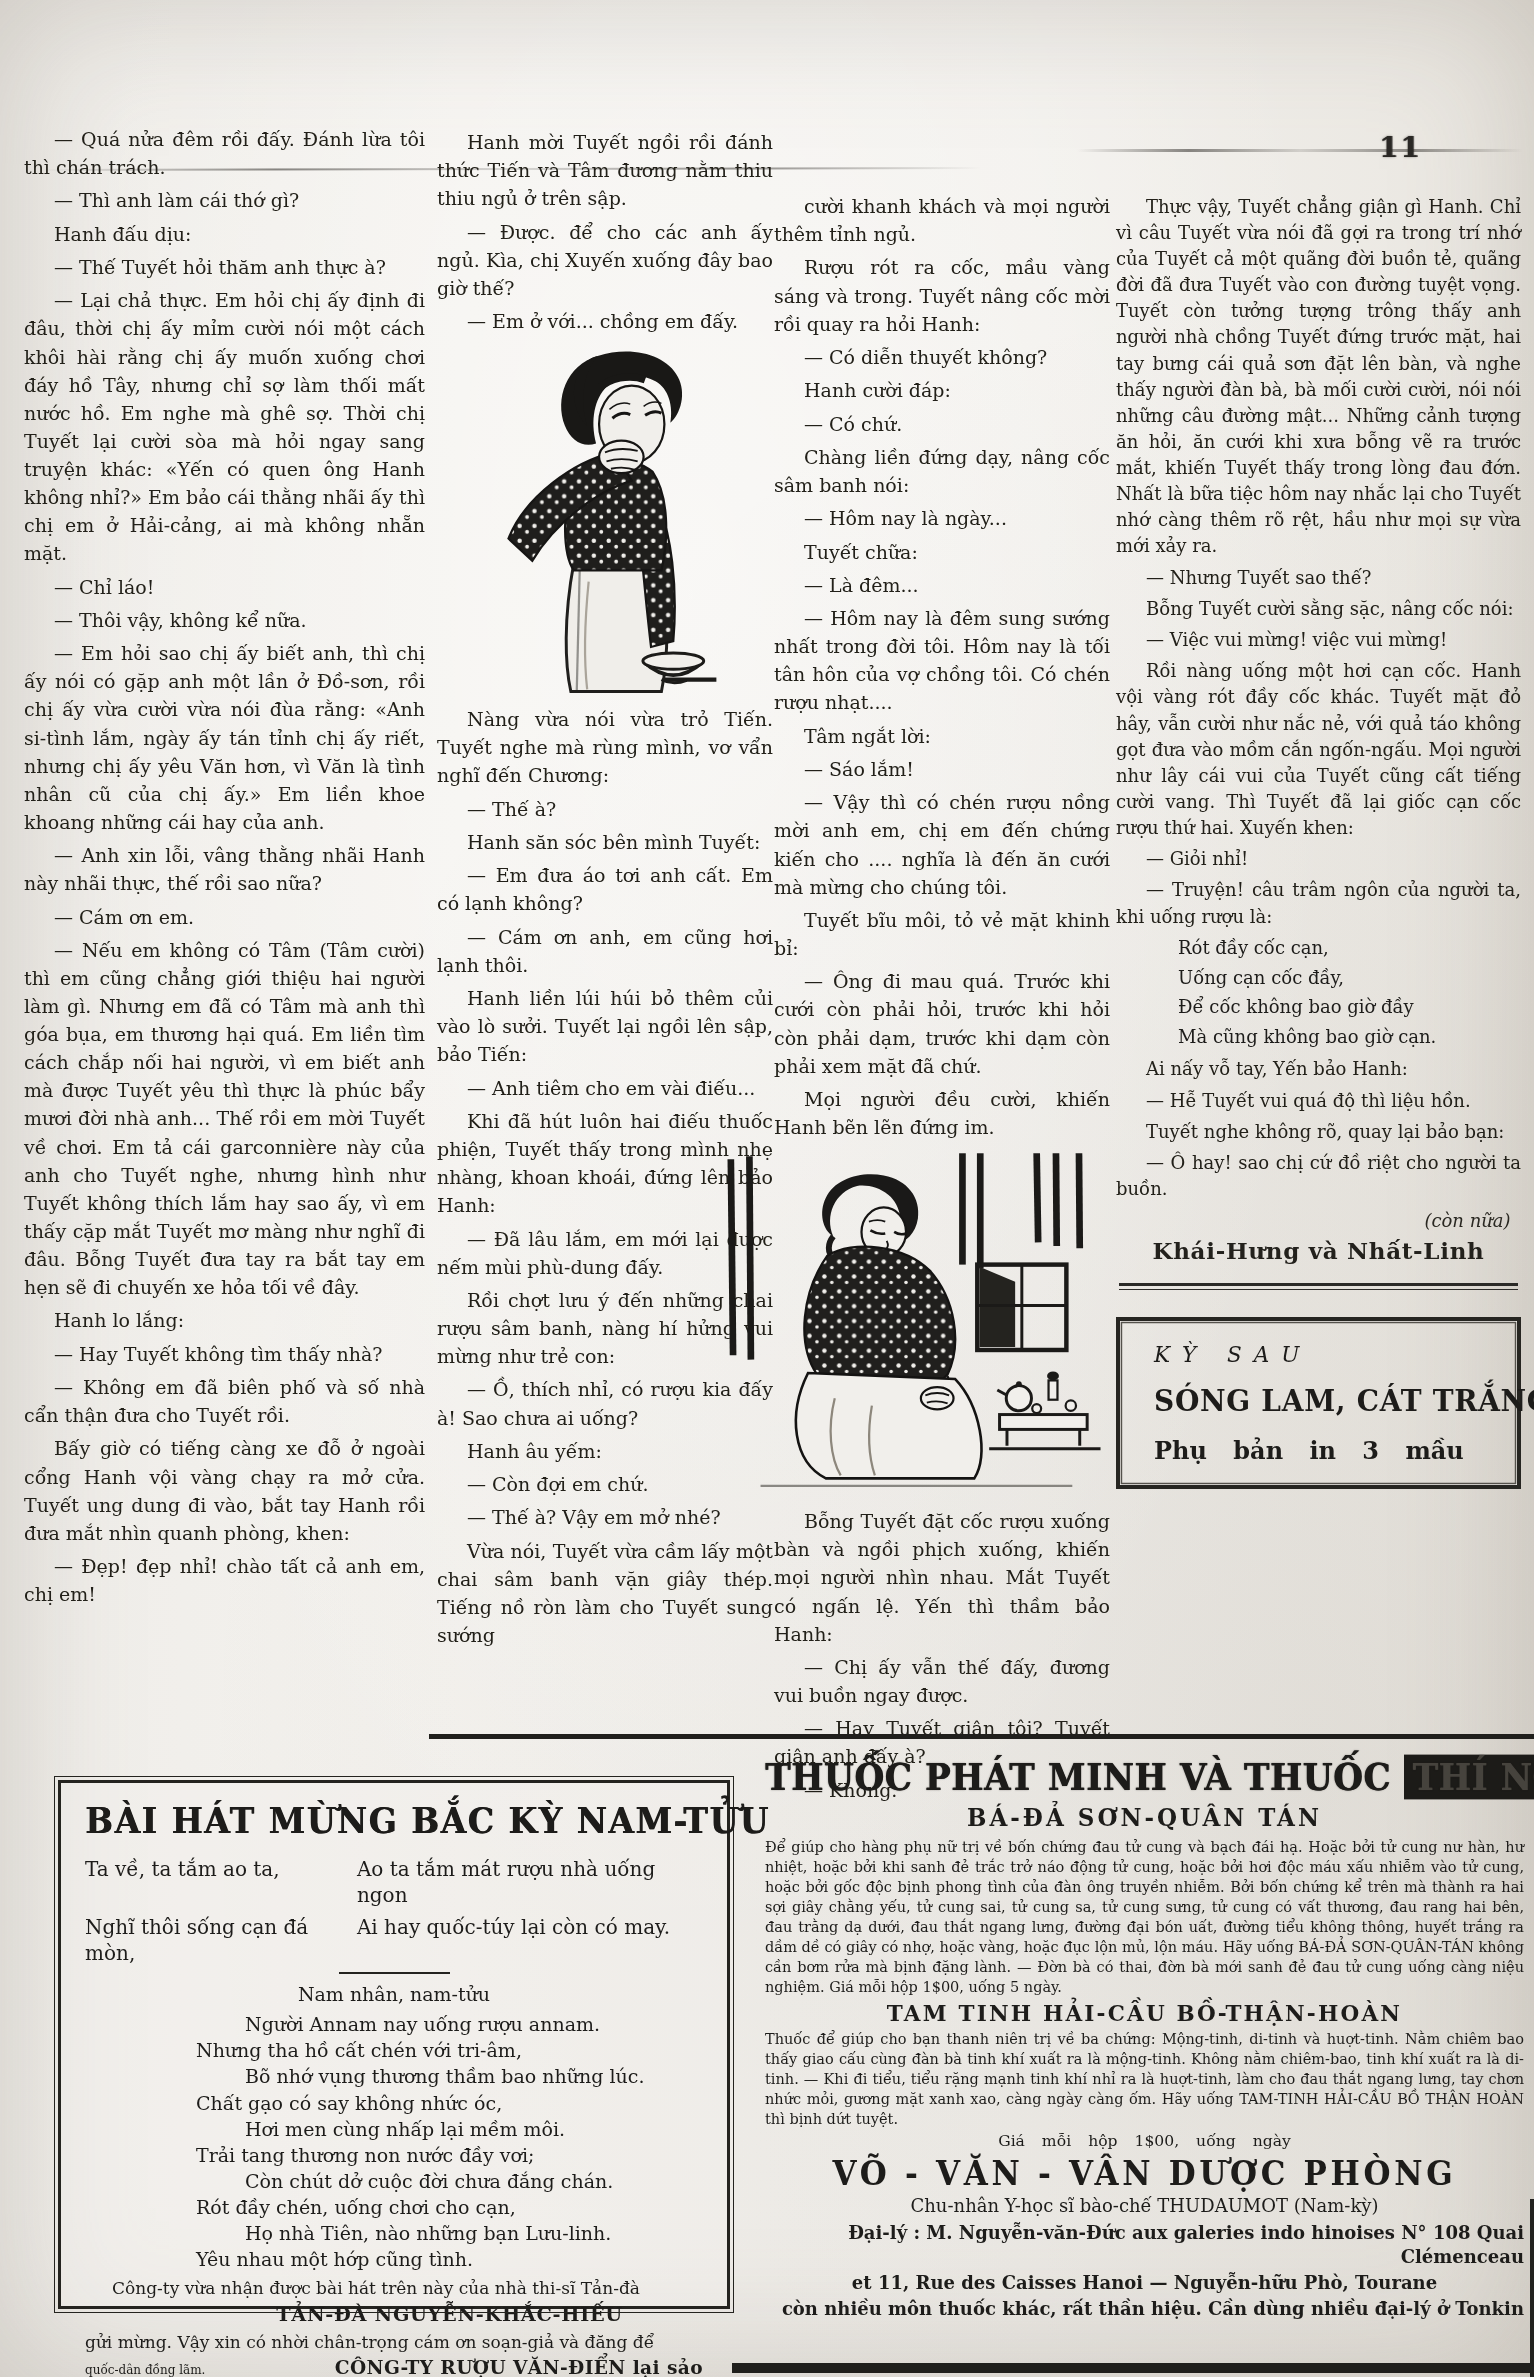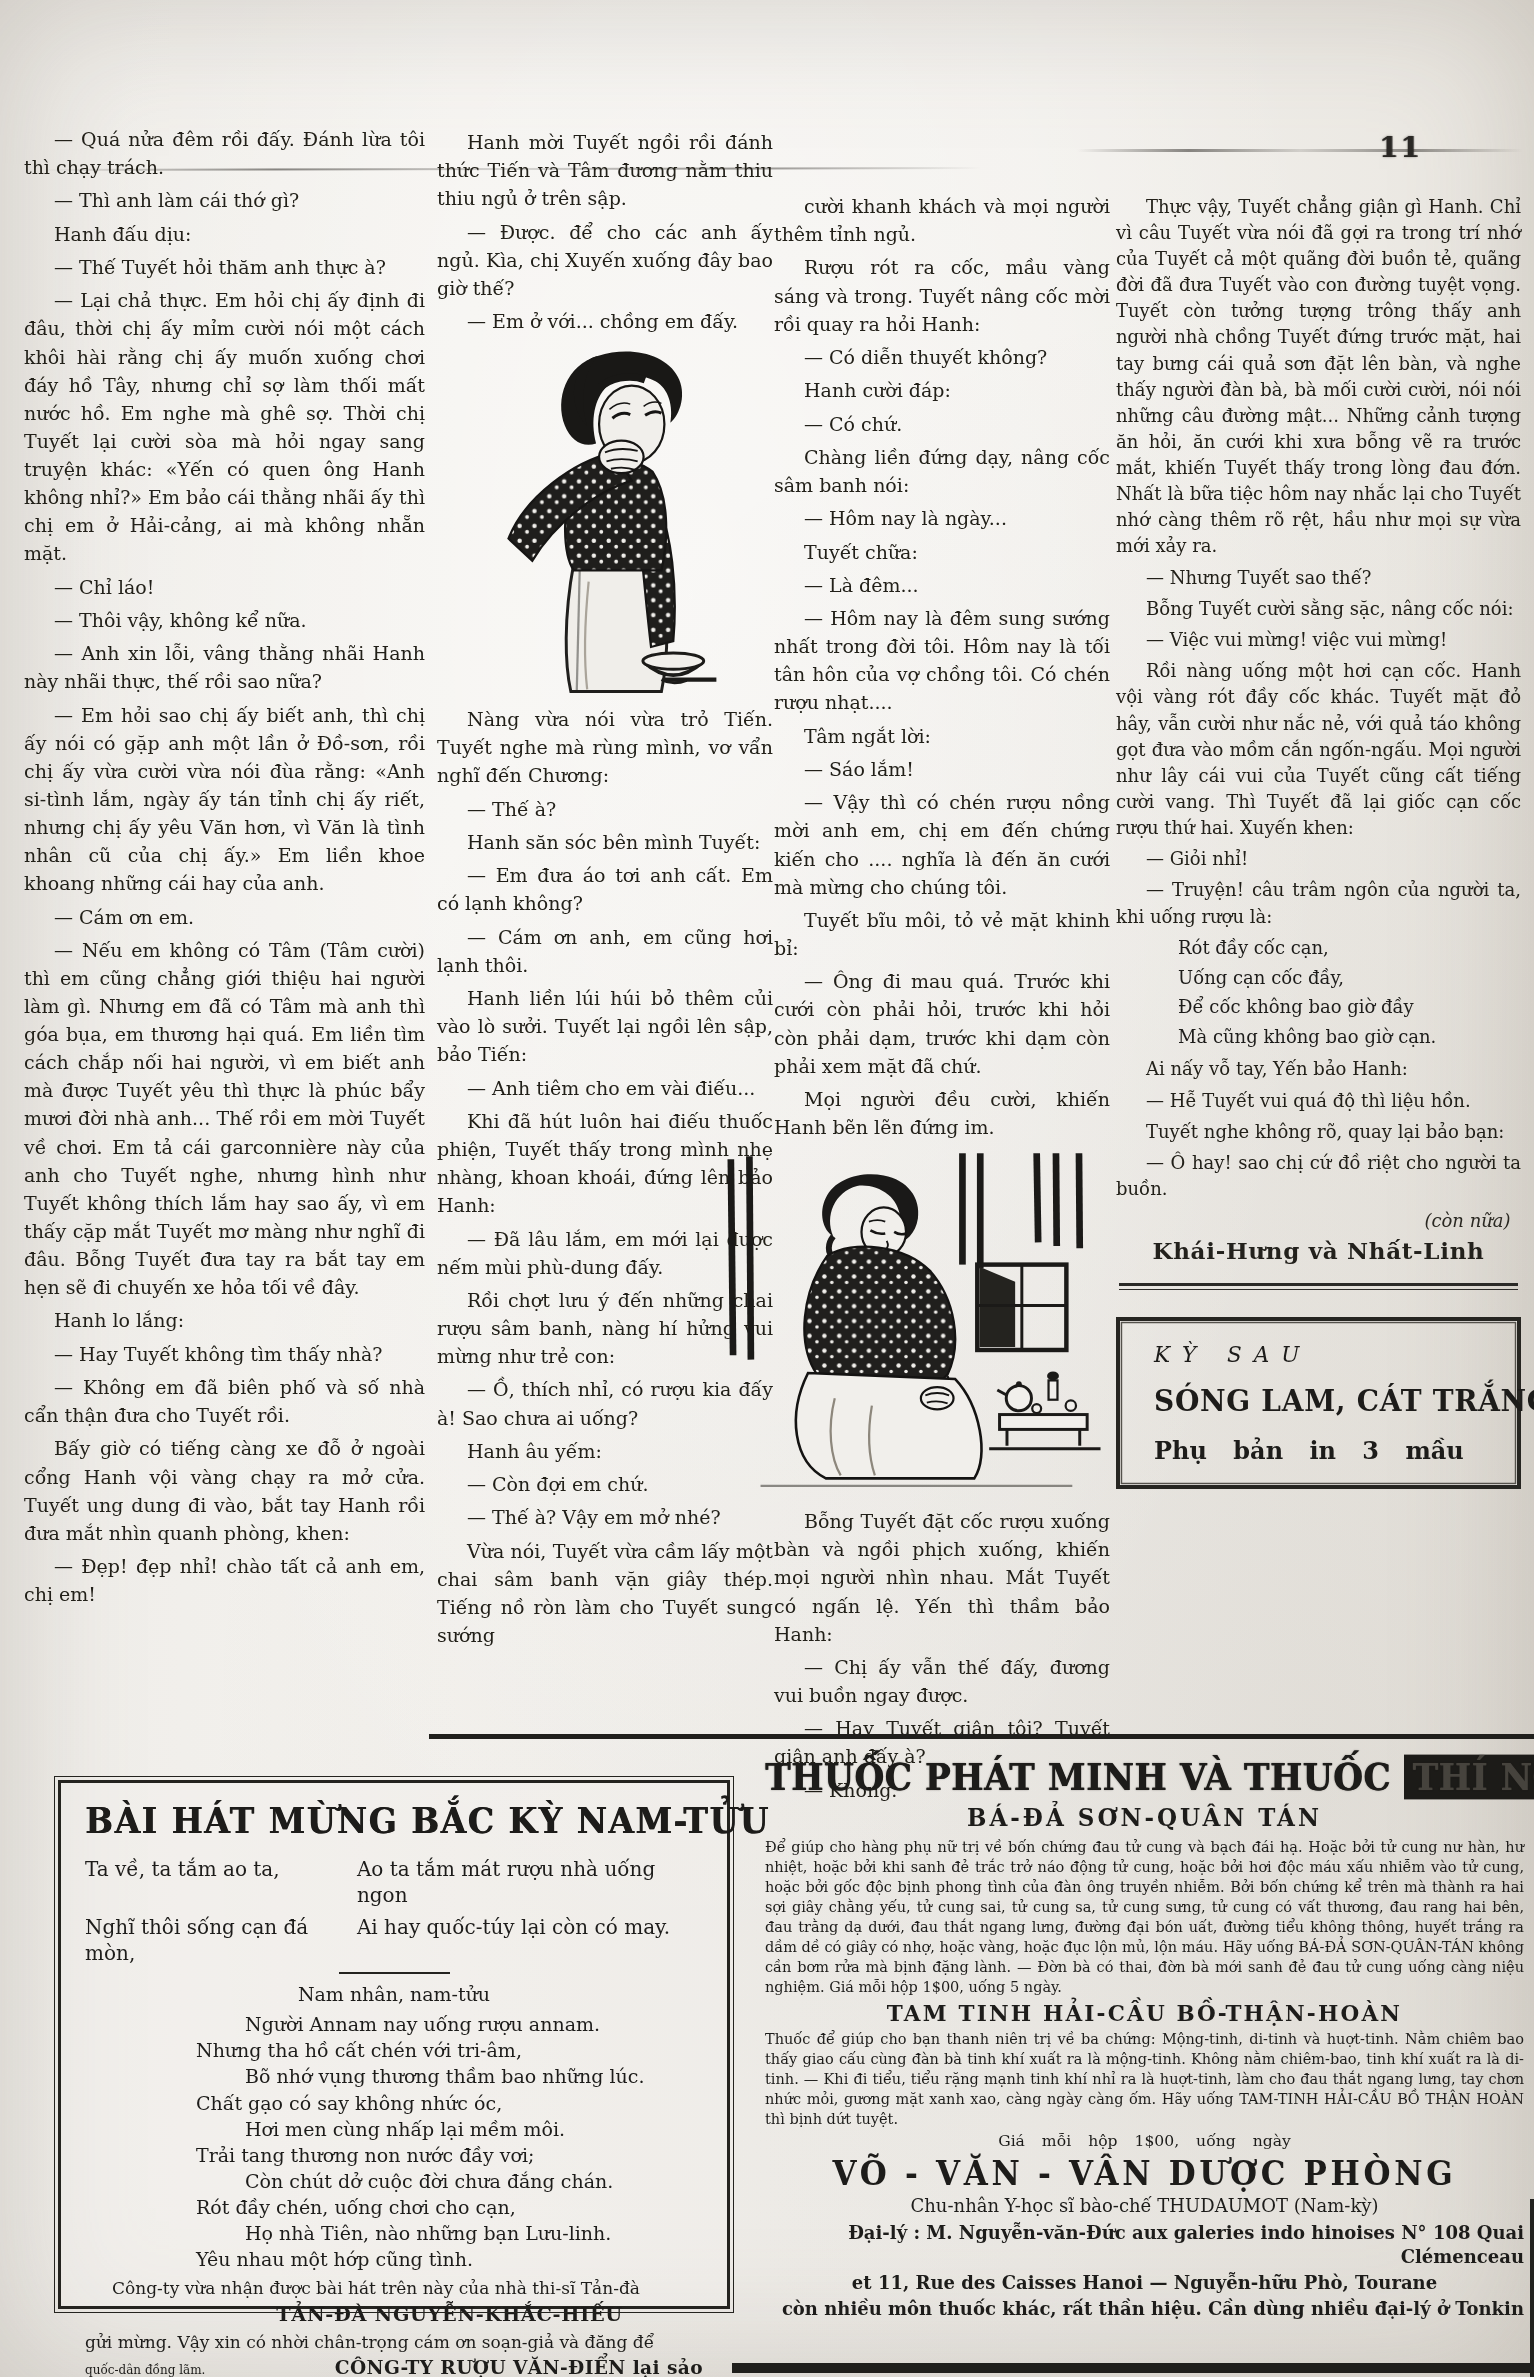--- a/index.html
+++ b/index.html
@@ -103,29 +103,29 @@
 <body>
 
 <div class="page">
 
   <div class="scan-streak s1"></div>
   <div class="scan-streak s2"></div>
 
   <div class="page-number">11</div>
 
   <div class="col col1">
-      <p class="para">— Quá nửa đêm rồi đấy. Đánh lừa tôi thì chạy trách.</p>
+      <p class="para">— Quá nửa đêm rồi đấy. Đánh lừa tôi thì chán trách.</p>
       <p class="para">— Thì anh làm cái thớ gì?</p>
       <p class="para">Hanh đấu dịu:</p>
       <p class="para">— Thế Tuyết hỏi thăm anh thực à?</p>
       <p class="para">— Lại chả thực. Em hỏi chị ấy định đi đâu, thời chị ấy mỉm cười nói một cách khôi hài rằng chị ấy muốn xuống chơi đáy hồ Tây, nhưng chỉ sợ làm thối mất nước hồ. Em nghe mà ghê sợ. Thời chị Tuyết lại cười sòa mà hỏi ngay sang truyện khác: «Yến có quen ông Hanh không nhỉ?» Em bảo cái thằng nhãi ấy thì chị em ở Hải-cảng, ai mà không nhẵn mặt.</p>
       <p class="para">— Chỉ láo!</p>
       <p class="para">— Thôi vậy, không kể nữa.</p>
+      <p class="para">— Em hỏi sao chị ấy biết anh, thì chị ấy nói có gặp anh một lần ở Đồ-sơn, rồi chị ấy vừa cười vừa nói đùa rằng: «Anh si-tình lắm, ngày ấy tán tỉnh chị ấy riết, nhưng chị ấy yêu Văn hơn, vì Văn là tình nhân cũ của chị ấy.» Em liền khoe khoang những cái hay của anh.</p>
       <p class="para">— Anh xin lỗi, vâng thằng nhãi Hanh này nhãi thực, thế rồi sao nữa?</p>
-      <p class="para">— Em hỏi sao chị ấy biết anh, thì chị ấy nói có gặp anh một lần ở Đồ-sơn, rồi chị ấy vừa cười vừa nói đùa rằng: «Anh si-tình lắm, ngày ấy tán tỉnh chị ấy riết, nhưng chị ấy yêu Văn hơn, vì Văn là tình nhân cũ của chị ấy.» Em liền khoe khoang những cái hay của anh.</p>
       <p class="para">— Cám ơn em.</p>
       <p class="para">— Nếu em không có Tâm (Tâm cười) thì em cũng chẳng giới thiệu hai người làm gì. Nhưng em đã có Tâm mà anh thì góa bụa, em thương hại quá. Em liền tìm cách chắp nối hai người, vì em biết anh mà được Tuyết yêu thì thực là phúc bẩy mươi đời nhà anh... Thế rồi em mời Tuyết về chơi. Em tả cái garconnière này của anh cho Tuyết nghe, nhưng hình như Tuyết không thích lắm hay sao ấy, vì em thấy cặp mắt Tuyết mơ màng như nghĩ đi đâu. Bỗng Tuyết đưa tay ra bắt tay em hẹn sẽ đi chuyến xe hỏa tối về đây.</p>
       <p class="para">Hanh lo lắng:</p>
       <p class="para">— Hay Tuyết không tìm thấy nhà?</p>
       <p class="para">— Không em đã biên phố và số nhà cẩn thận đưa cho Tuyết rồi.</p>
       <p class="para">Bấy giờ có tiếng càng xe đỗ ở ngoài cổng Hanh vội vàng chạy ra mở cửa. Tuyết ung dung đi vào, bắt tay Hanh rồi đưa mắt nhìn quanh phòng, khen:</p>
       <p class="para">— Đẹp! đẹp nhỉ! chào tất cả anh em, chị em!</p>
     </div>
 
   <div class="col col2">

